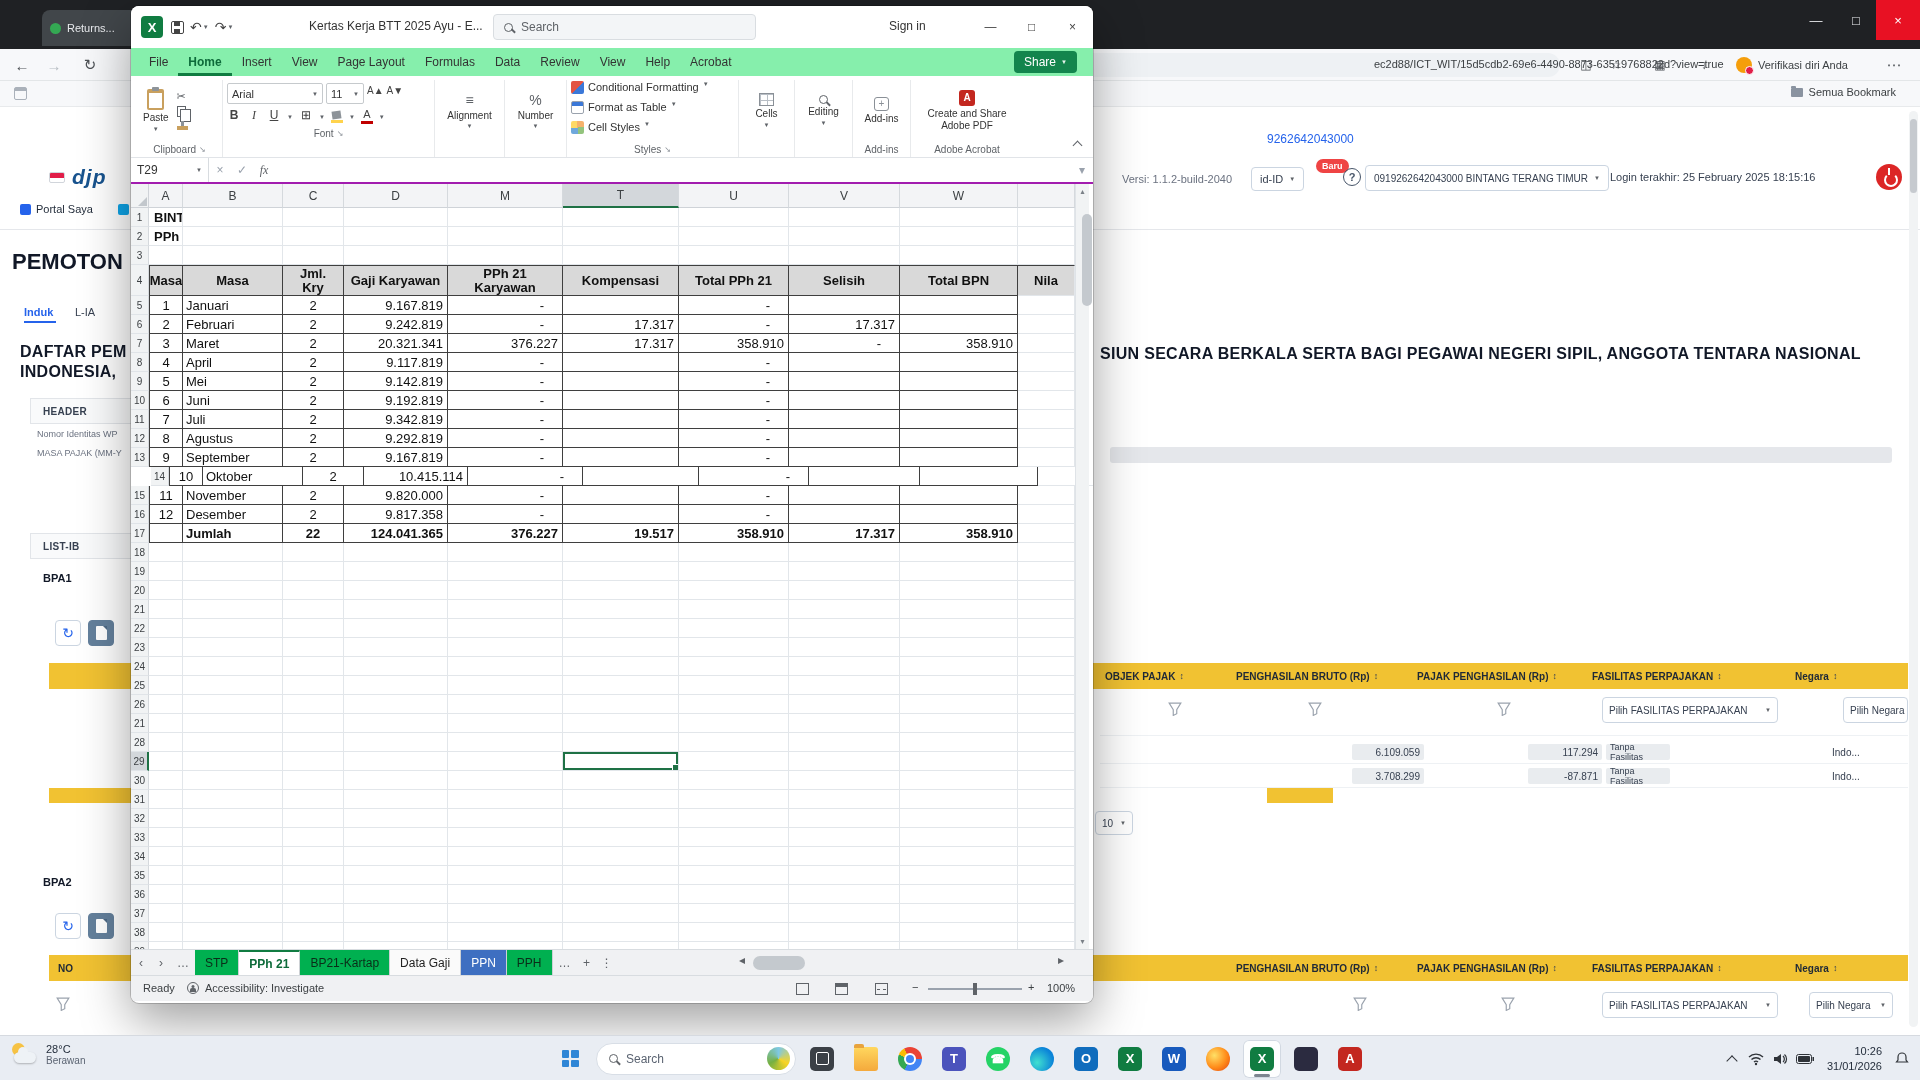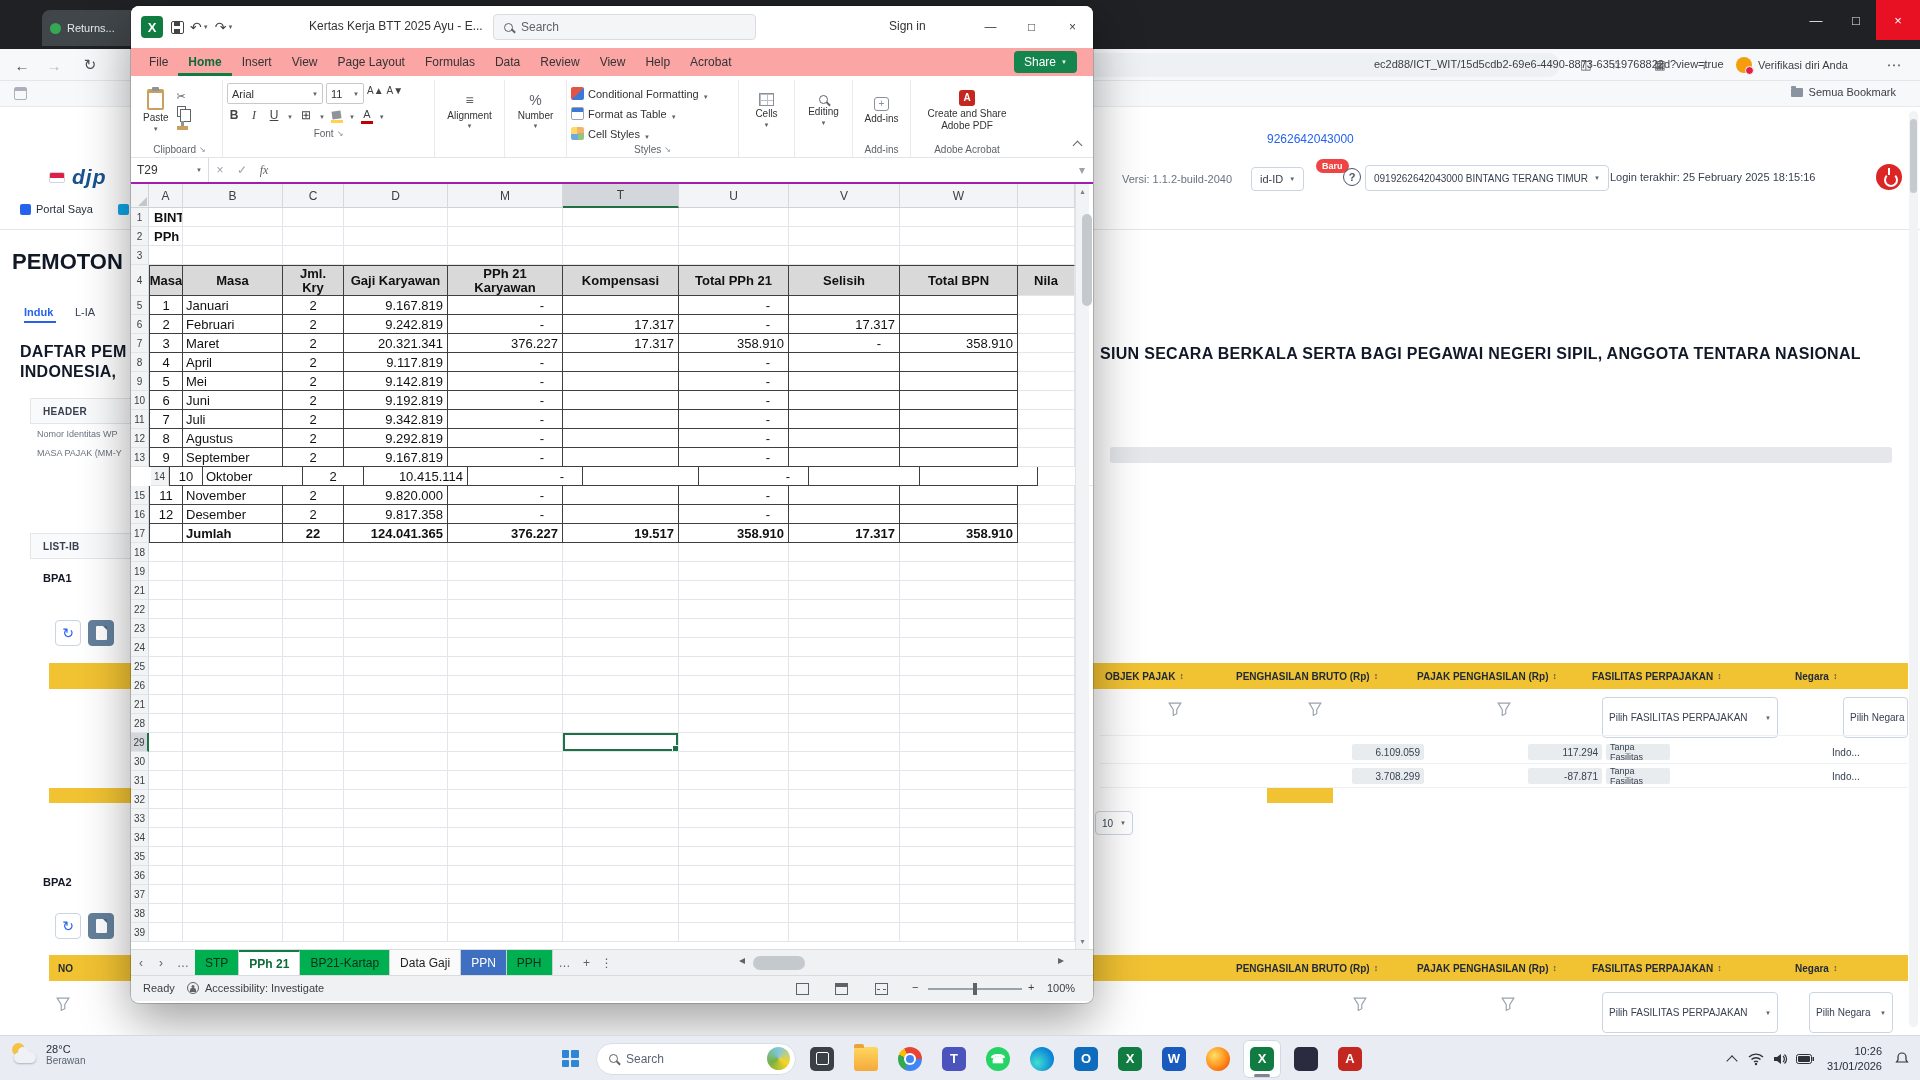--- a/index.html
+++ b/index.html
@@ -48,21 +48,21 @@
 .tinylab{font-size:9px;color:#6b7280;white-space:nowrap}
 .graybar{background:#e5e7eb;border-radius:3px}
 .secmini{font-size:11px;font-weight:bold;color:#111827}
 .tbtn{width:26px;height:26px;border:1px solid #cbd5e1;border-radius:4px;background:#fff;display:flex;align-items:center;justify-content:center;color:#2563eb;font-size:14px}
 .tbtn.fill{background:#64809c;border-color:#64809c}
 .doc-ic{width:11px;height:14px;background:#fff;border-radius:1px;position:relative}
 .doc-ic::before{content:"";position:absolute;right:0;top:0;border-left:4px solid transparent;border-top:4px solid #4e6a86}
 .ystrip{position:absolute;left:49px;width:1859px;height:26px;background:#f1c232}
 .yhead{position:absolute;top:0;height:26px;display:flex;align-items:center;gap:4px;font-size:10px;font-weight:bold;color:#1f2937;white-space:nowrap}
 .sorti{font-size:9px;color:#374151}
-.drop{position:absolute;border:1px solid #cbd5e1;border-radius:4px;background:#fff;display:flex;align-items:center;justify-content:space-between;gap:4px;padding:0 6px;font-size:10px;color:#374151;height:41px;overflow:hidden;white-space:nowrap}
+.drop{position:absolute;border:1px solid #cbd5e1;border-radius:4px;background:#fff;display:flex;align-items:center;justify-content:space-between;gap:4px;padding:0 6px;font-size:10px;color:#374151;height:26px;overflow:hidden;white-space:nowrap}
 .chip{position:absolute;background:#e9ecef;border-radius:2px;font-size:10px;color:#374151;display:flex;align-items:center;justify-content:flex-end;padding:0 4px;height:16px}
 .chip.center{justify-content:center;font-size:9px}
 .rowline{position:absolute;left:1100px;width:808px;height:1px;background:#eef1f4}
 .yfrag{position:absolute;background:#f1c232}
 .funnel{position:absolute;width:14px;height:14px}
 .vsb{position:absolute;right:2px;top:4px;width:9px;height:916px;background:#f1f3f4;border-radius:5px}
 .vsb-th{position:absolute;left:1px;top:8px;width:7px;height:74px;background:#c6cacf;border-radius:4px}
 .negv{position:absolute;font-size:10px;color:#374151;white-space:nowrap}
 
 
@@ -75,21 +75,21 @@
 .floppy{width:13px;height:13px;border:1.5px solid #444;border-radius:2px;position:relative}
 .floppy::before{content:"";position:absolute;left:2px;top:0;width:6px;height:4px;background:#444}
 .floppy::after{content:"";position:absolute;left:2px;bottom:0;width:6px;height:4px;background:#444}
 .xtitle-text{position:absolute;left:178px;top:13px;font-size:12px;color:#333;white-space:nowrap}
 .xsearch{position:absolute;left:362px;top:8px;width:263px;height:26px;background:#f3f5f7;border:1px solid #d9dde1;border-radius:4px;display:flex;align-items:center;gap:8px;padding:0 10px;font-size:12px;color:#5f6368}
 .mag{width:9px;height:9px;border:1.5px solid #5f6368;border-radius:50%;position:relative;flex:none}
 .mag::after{content:"";position:absolute;width:5px;height:1.5px;background:#5f6368;transform:rotate(45deg);right:-4px;bottom:-1px}
 .signin{position:absolute;left:758px;top:13px;font-size:12px;color:#333}
 .xwc{position:absolute;right:0;top:0;height:42px;display:flex}
 .xwcb{width:41px;height:42px;display:flex;align-items:center;justify-content:center;color:#444;font-size:12px}
-.xmenu{position:relative;height:28px;display:flex;align-items:flex-end;padding-left:8px;background:#fca5a5}
+.xmenu{position:relative;height:28px;display:flex;align-items:flex-end;padding-left:8px;background:#86efac}
 .mtab{font-size:12px;color:#333;padding:5px 10px 4px;border-bottom:3px solid transparent;white-space:nowrap}
 .mtab.active{border-bottom-color:#107C41;font-weight:bold;color:#0d6b3a}
 .share{position:absolute;right:16px;top:3px;height:22px;background:#13854d;color:#fff;border-radius:4px;display:flex;align-items:center;gap:5px;padding:0 10px;font-size:12px}
 .share .car{color:#e8f5ee}
 .xribbon{position:relative;height:82px;border-bottom:1px solid #e1e4e8;display:flex;align-items:stretch;padding:4px 2px 0 6px;background:#fff}
 .grp{display:flex;flex-direction:column;border-right:1px solid #e8eaec;padding:0 4px;position:relative}
 .grpbody{flex:1;display:flex;align-items:center}
 .glabel{height:16px;display:flex;align-items:center;justify-content:center;gap:3px;font-size:10px;color:#5f6368}
 .launch{font-size:8px;color:#8a9097}
 .bigbtn{display:flex;flex-direction:column;align-items:center;justify-content:center;gap:2px;font-size:10px;color:#333;text-align:center;line-height:1.15;padding:1px 2px}
@@ -104,21 +104,21 @@
 .fontsel{height:21px;border:1px solid #c6cacd;border-radius:2px;display:flex;align-items:center;justify-content:space-between;padding:0 4px;font-size:11px;color:#333;background:#fff}
 .fbtns{display:flex;align-items:center;gap:6px;margin-top:4px}
 .fbtn{min-width:14px;height:17px;display:flex;align-items:flex-start;justify-content:center;font-size:12px;color:#444;line-height:1.2}
 .fbtn.b{font-weight:bold}
 .fbtn.i{font-style:italic;font-family:"Liberation Serif",serif}
 .fbtn.u{text-decoration:underline}
 .cbar{display:flex;flex-direction:column;align-items:center;line-height:1;gap:1px}
 .cbar .bar{width:12px;height:3px;display:block}
 .fillsq{width:9px;height:8px;background:#8d9399;transform:rotate(-8deg)}
 .stylescol{display:flex;flex-direction:column;justify-content:center;gap:1px}
-.stylesrow{display:flex;align-items:flex-end;gap:4px;font-size:11px;color:#333;height:19px;white-space:nowrap}
+.stylesrow{display:flex;align-items:flex-start;gap:4px;font-size:11px;color:#333;height:19px;white-space:nowrap}
 .sic{width:13px;height:13px;border-radius:2px;flex:none}
 .sic.cf{background:linear-gradient(135deg,#e25444 50%,#3b78d8 50%)}
 .sic.ft{background:linear-gradient(#3b78d8 35%,#fff 35%);border:1px solid #9aa2ad}
 .sic.cs{background:conic-gradient(#f6b26b 0 25%,#93c47d 0 50%,#6fa8dc 0 75%,#ffd966 0)}
 .cells-ic{width:15px;height:13px;border:1px solid #8a9097;background-image:linear-gradient(#b9bfc6 1px,transparent 1px),linear-gradient(90deg,#b9bfc6 1px,transparent 1px);background-size:7px 6px}
 .addin-ic{border:1px solid #8a9097;border-radius:3px;width:15px;height:14px;display:flex;align-items:center;justify-content:center;font-size:10px;color:#8a9097;line-height:1}
 .adobe-ic{width:16px;height:16px;background:#c3271f;border-radius:3px;color:#fff;font-size:10px;font-weight:bold;display:flex;align-items:center;justify-content:center}
 .chevup{width:7px;height:7px;border-left:1.5px solid #5f6368;border-top:1.5px solid #5f6368;transform:rotate(45deg)}
 .xfbar{height:26px;display:flex;align-items:center;border-bottom:2px solid #a21caf;background:#fff;font-size:12px}
 .namebox{width:78px;height:100%;border-right:1px solid #d8dce0;display:flex;align-items:center;justify-content:space-between;padding:0 6px;color:#333}
@@ -901,20 +901,33 @@
           <div class="gcell" style="width: 61px;"></div>
           <div class="gcell" style="width: 104px;"></div>
           <div class="gcell" style="width: 115px;"></div>
           <div class="gcell" style="width: 116px;"></div>
           <div class="gcell" style="width: 110px;"></div>
           <div class="gcell" style="width: 111px;"></div>
           <div class="gcell" style="width: 118px;"></div>
           <div class="gcell" style="width: 57px;"></div>
         </div>
         <div class="grow" style="height: 19px;">
+          <div class="rnum">20</div>
+          <div class="gcell" style="width: 34px;"></div>
+          <div class="gcell" style="width: 100px;"></div>
+          <div class="gcell" style="width: 61px;"></div>
+          <div class="gcell" style="width: 104px;"></div>
+          <div class="gcell" style="width: 115px;"></div>
+          <div class="gcell" style="width: 116px;"></div>
+          <div class="gcell" style="width: 110px;"></div>
+          <div class="gcell" style="width: 111px;"></div>
+          <div class="gcell" style="width: 118px;"></div>
+          <div class="gcell" style="width: 57px;"></div>
+        </div>
+        <div class="grow" style="height: 19px;">
           <div class="rnum">21</div>
           <div class="gcell" style="width: 34px;"></div>
           <div class="gcell" style="width: 100px;"></div>
           <div class="gcell" style="width: 61px;"></div>
           <div class="gcell" style="width: 104px;"></div>
           <div class="gcell" style="width: 115px;"></div>
           <div class="gcell" style="width: 116px;"></div>
           <div class="gcell" style="width: 110px;"></div>
           <div class="gcell" style="width: 111px;"></div>
           <div class="gcell" style="width: 118px;"></div>

